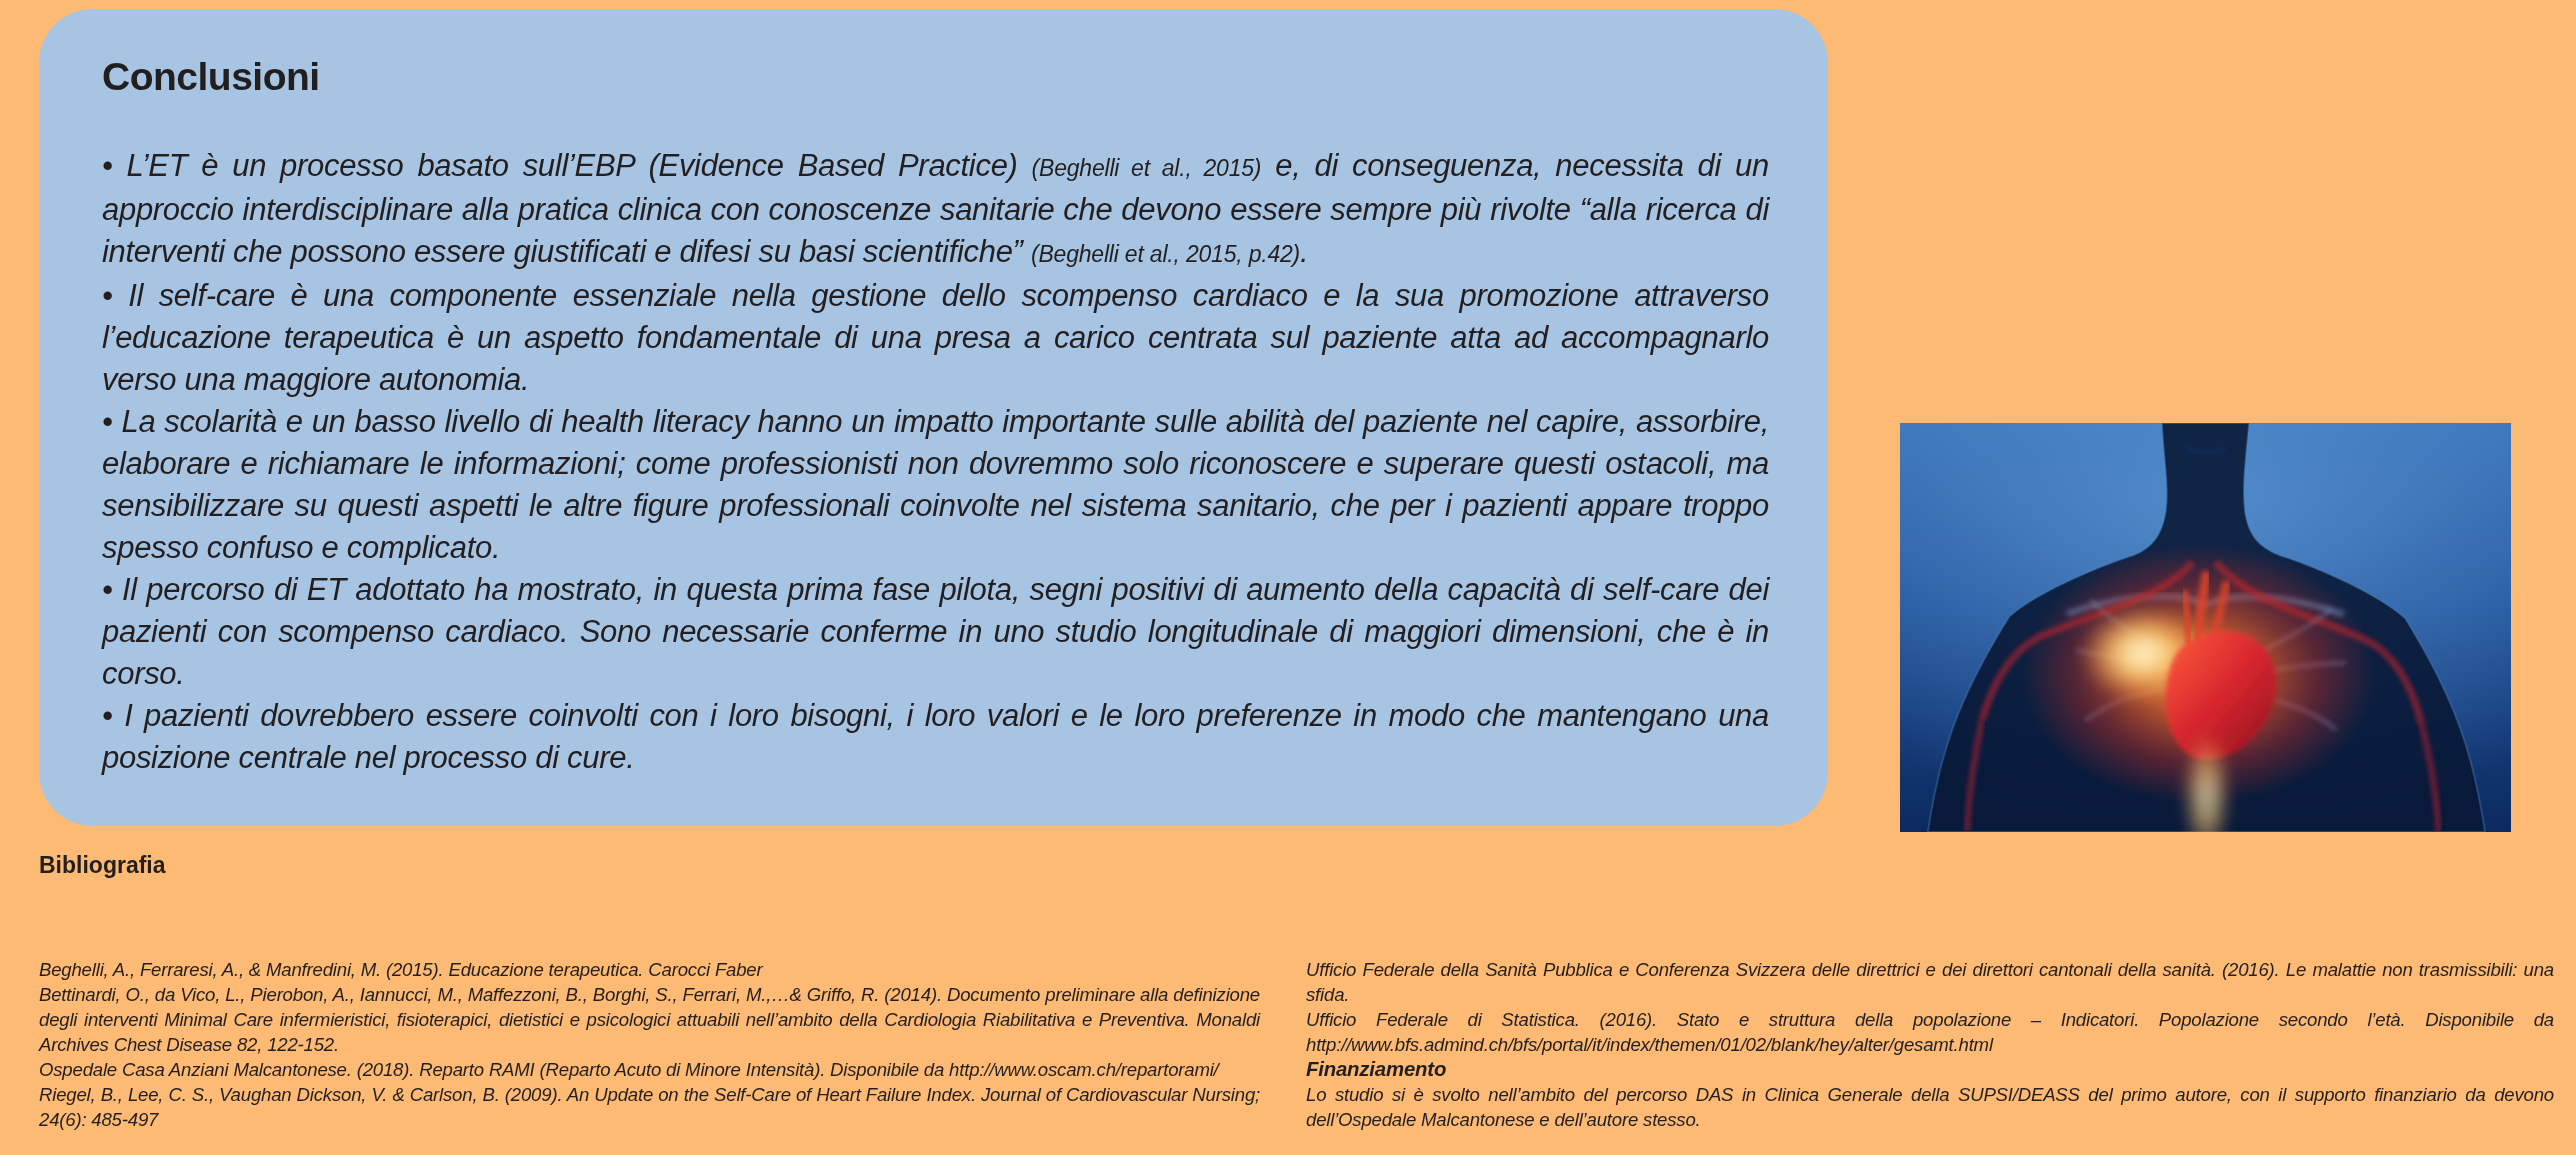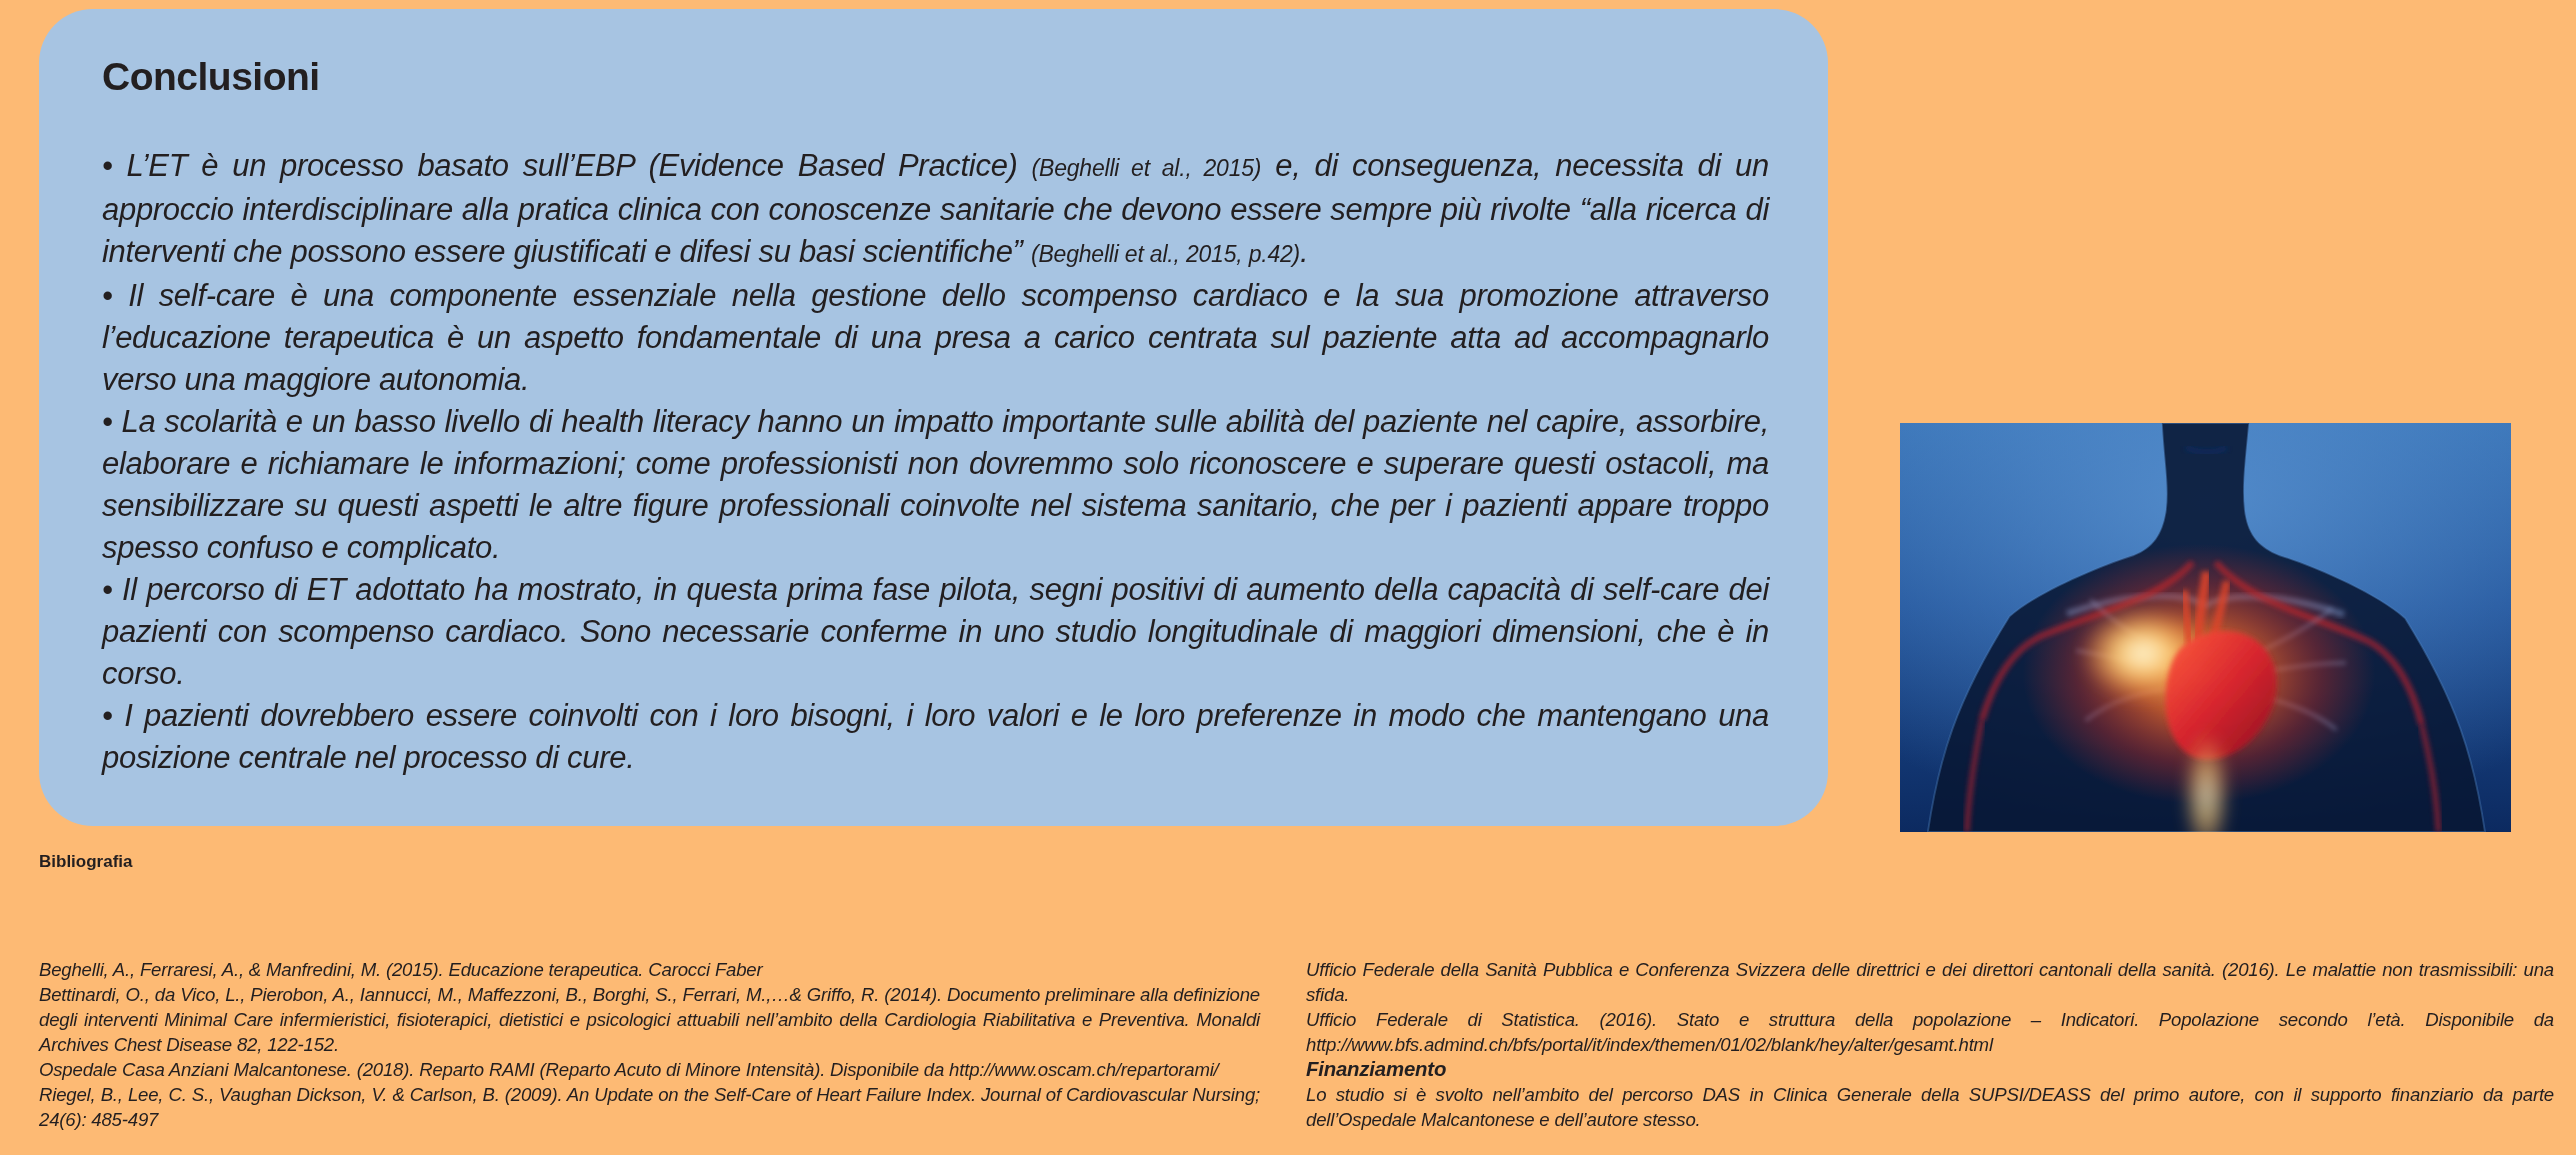--- a/index.html
+++ b/index.html
@@ -56,21 +56,21 @@
     width: 611px;
     height: 409px;
     overflow: hidden;
   }
   .heart-image svg { display: block; }
   
   .bib-heading {
     position: absolute;
     left: 39px;
     top: 852px;
-    font-size: 17px;
+    font-size: 23px;
     font-weight: 700;
     margin: 0;
   }
   .bib-col {
     position: absolute;
     top: 957px;
     font-size: 18.6px;
     line-height: 25px;
     letter-spacing: -0.2px;
     text-align: justify;
@@ -179,17 +179,17 @@
     <p>Beghelli, A., Ferraresi, A., &amp; Manfredini, M. (2015). Educazione terapeutica. Carocci Faber</p>
     <p>Bettinardi, O., da Vico, L., Pierobon, A., Iannucci, M., Maffezzoni, B., Borghi, S., Ferrari, M.,…&amp; Griffo, R. (2014). Documento preliminare alla definizione degli interventi Minimal Care infermieristici, fisioterapici, dietistici e psicologici attuabili nell’ambito della Cardiologia Riabilitativa e Preventiva. Monaldi Archives Chest Disease 82, 122-152.</p>
     <p>Ospedale Casa Anziani Malcantonese. (2018). Reparto RAMI (Reparto Acuto di Minore Intensità). Disponibile da http://www.oscam.ch/repartorami/</p>
     <p>Riegel, B., Lee, C. S., Vaughan Dickson, V. &amp; Carlson, B. (2009). An Update on the Self-Care of Heart Failure Index. Journal of Cardiovascular Nursing; 24(6): 485-497</p>
   </div>
 
   <div class="bib-col bib-right">
     <p>Ufficio Federale della Sanità Pubblica e Conferenza Svizzera delle direttrici e dei direttori cantonali della sanità. (2016). Le malattie non trasmissibili: una sfida.</p>
     <p>Ufficio Federale di Statistica. (2016). Stato e struttura della popolazione – Indicatori. Popolazione secondo l’età. Disponibile da http://www.bfs.admind.ch/bfs/portal/it/index/themen/01/02/blank/hey/alter/gesamt.html</p>
     <p class="funding-heading">Finanziamento</p>
-    <p>Lo studio si è svolto nell’ambito del percorso DAS in Clinica Generale della SUPSI/DEASS del primo autore, con il supporto finanziario da parte dell’Ospedale Malcantonese e dell’autore stesso.</p>
+    <p>Lo studio si è svolto nell’ambito del percorso DAS in Clinica Generale della SUPSI/DEASS del primo autore, con il supporto finanziario da devono dell’Ospedale Malcantonese e dell’autore stesso.</p>
   </div>
 
 </div>
 
 
 </body></html>

